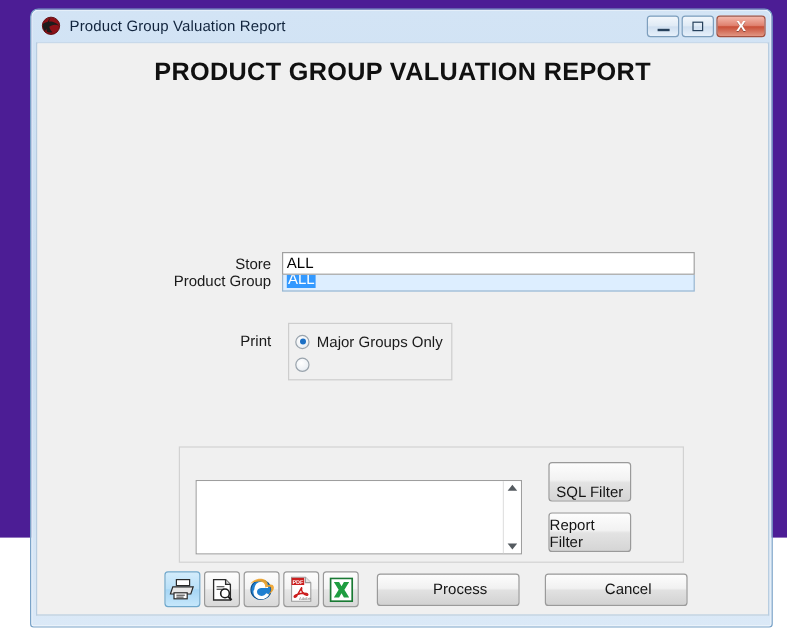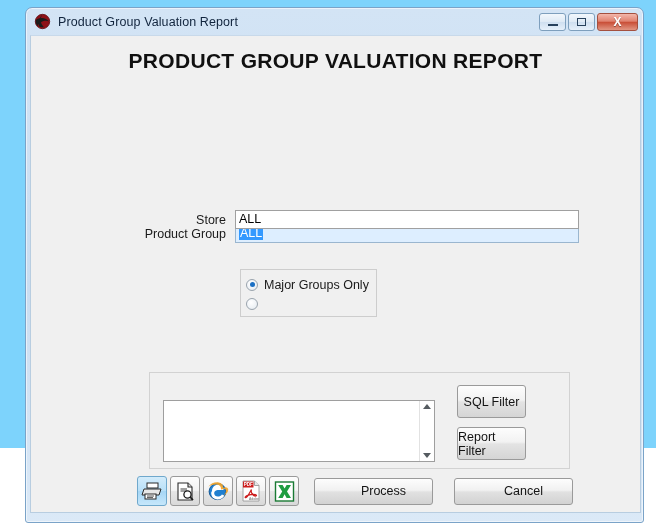--- a/index.html
+++ b/index.html
@@ -10,21 +10,21 @@
     overflow: hidden;
     background: #ffffff;
     font-family: "Liberation Sans", sans-serif;
   }
 
   
   #page {
     position: relative;
     width: 656px;
     height: 448px;
-    background: #7dd3fc;
+    background: #4c1d95;
     text-decoration: underline;
   }
 
   
   #window {
     position: absolute;
     left: 25px;
     top: 7px;
     width: 619px;
     height: 516px;
@@ -296,21 +296,21 @@
   .side-btn {
     position: absolute;
     width: 69px;
     height: 33px;
     border: 1px solid #9a9a9a;
     border-radius: 3px;
     background: linear-gradient(180deg,#fdfdfd 0%, #f2f2f2 45%, #e3e3e3 52%, #d5d5d5 100%);
     font-size: 12.5px;
     color: #141414;
     display: flex;
-    align-items: center;
+    align-items: flex-end;
     justify-content: center;
     box-sizing: border-box;
   }
   #btn-sql-filter    { left: 307px; top: 12px; }
   #btn-report-filter { left: 307px; top: 54px; }
 
   
   #action-bar {
     position: absolute;
     left: 106px;
@@ -406,20 +406,21 @@
       </div>
 
       <div class="form-row" id="row-store">
         <div class="form-label">Store</div>
         <div class="text-field" id="field-store">
           <span>ALL</span>
         </div>
       </div>
 
 
+      <div id="print-label">Print</div>
       <div id="radio-panel">
         <div class="radio-item checked">
           <span class="radio-mark"></span>
           <span>Major Groups Only</span>
         </div>
         <div class="radio-item">
           <span class="radio-mark"></span>
         </div>
       </div>
 

